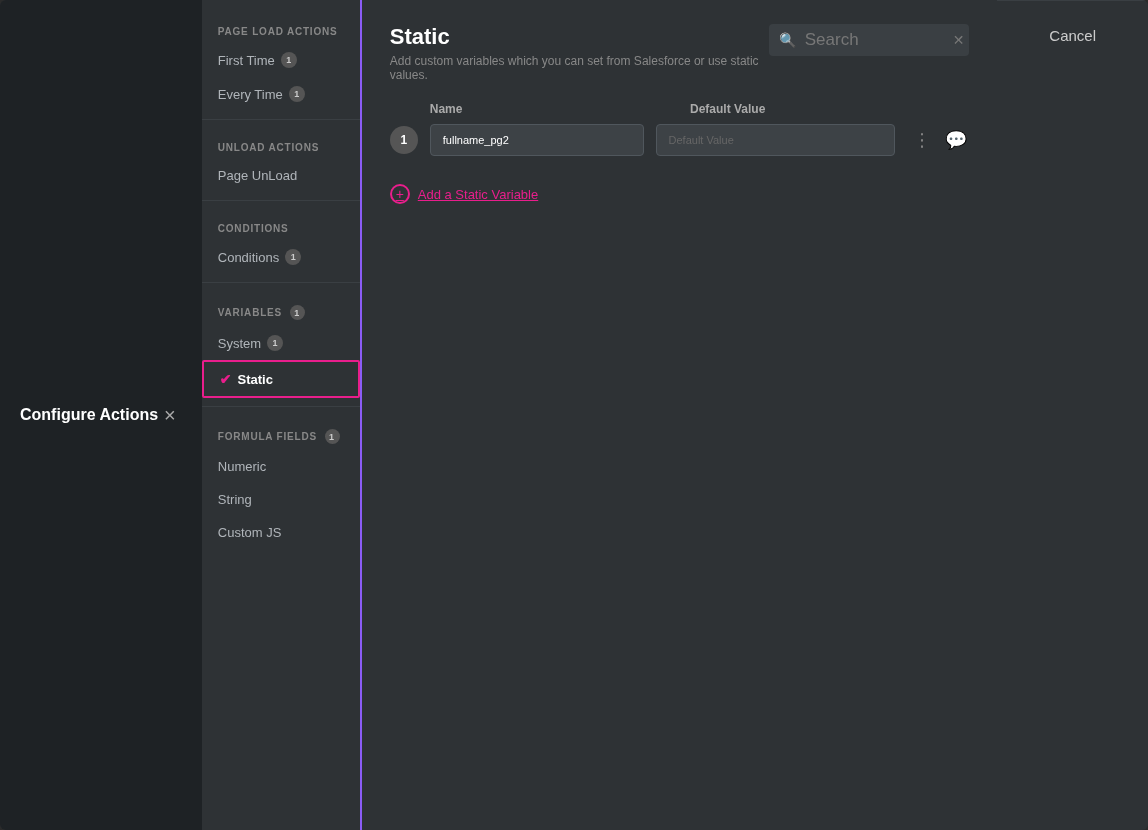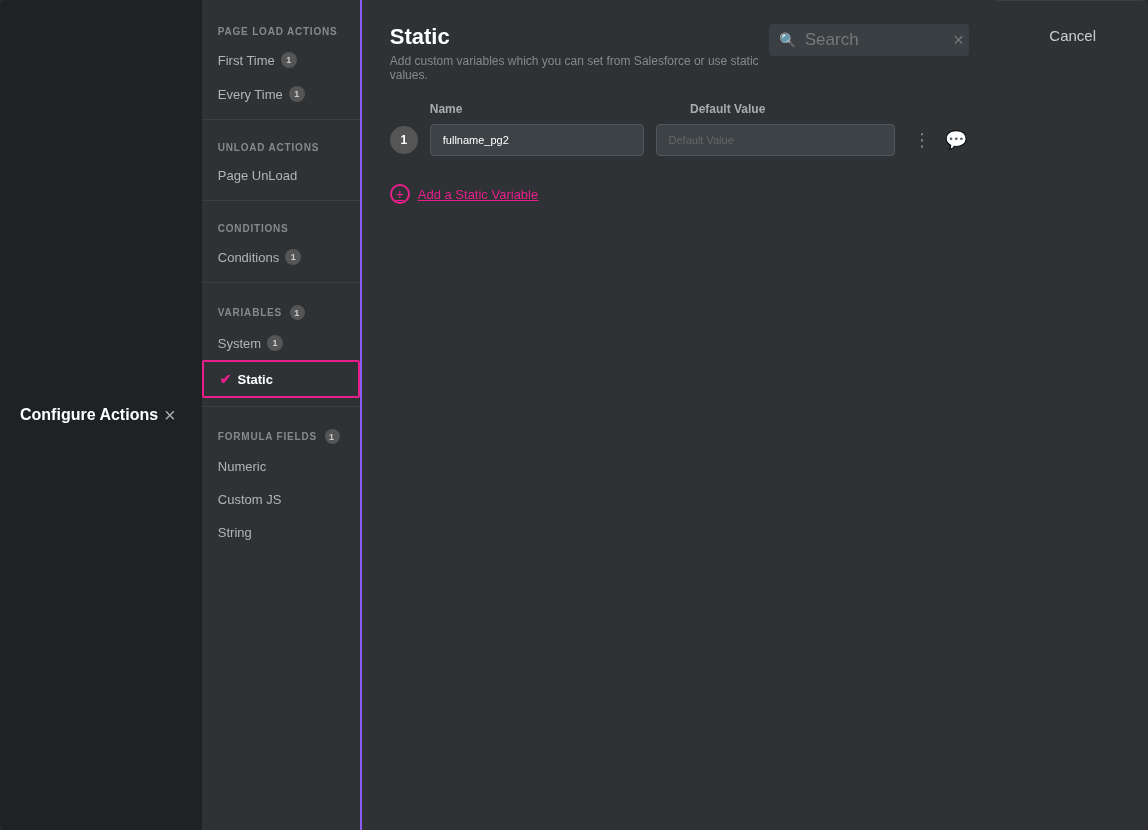--- a/index.html
+++ b/index.html
@@ -352,24 +352,24 @@
       <div class="sidebar-divider"></div>
 
       <div class="sidebar-section-label">
         <span>FORMULA FIELDS</span>
         <span class="section-badge">1</span>
       </div>
       <div class="sidebar-item">
         <span>Numeric</span>
       </div>
       <div class="sidebar-item">
+        <span>String</span>
+      </div>
+      <div class="sidebar-item">
         <span>Custom JS</span>
-      </div>
-      <div class="sidebar-item">
-        <span>String</span>
       </div>
     </div>
 
     <div class="main-content">
       <div class="content-header">
         <div class="content-title-area">
           <div class="content-title">Static</div>
           <div class="content-subtitle">Add custom variables which you can set from Salesforce or use static values.</div>
         </div>
         <div class="search-box">

